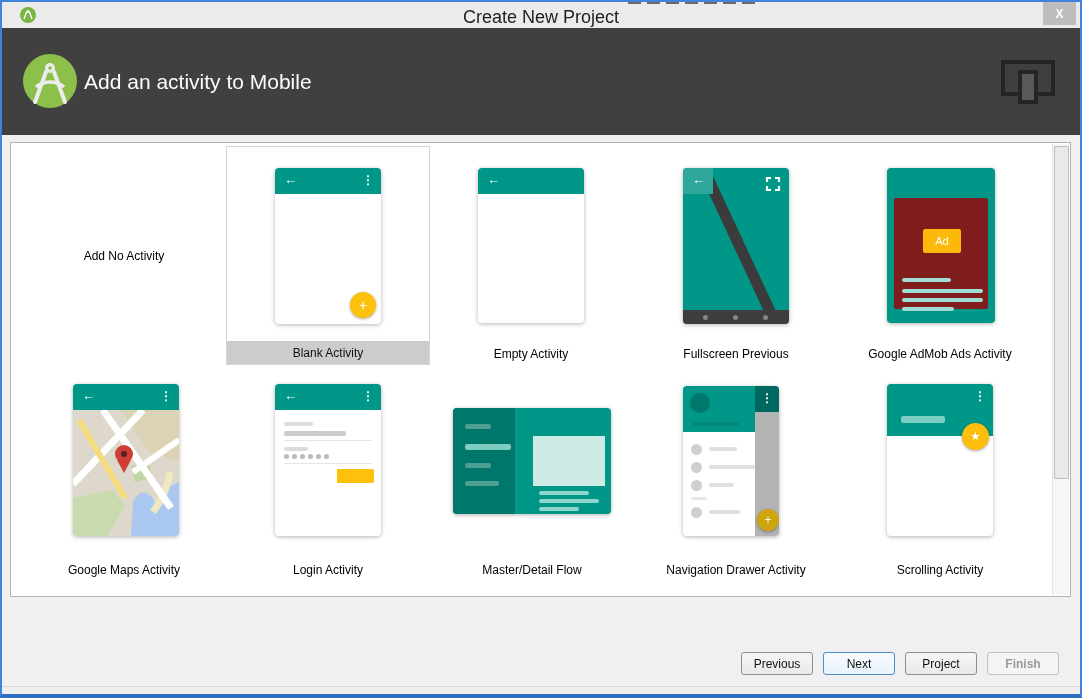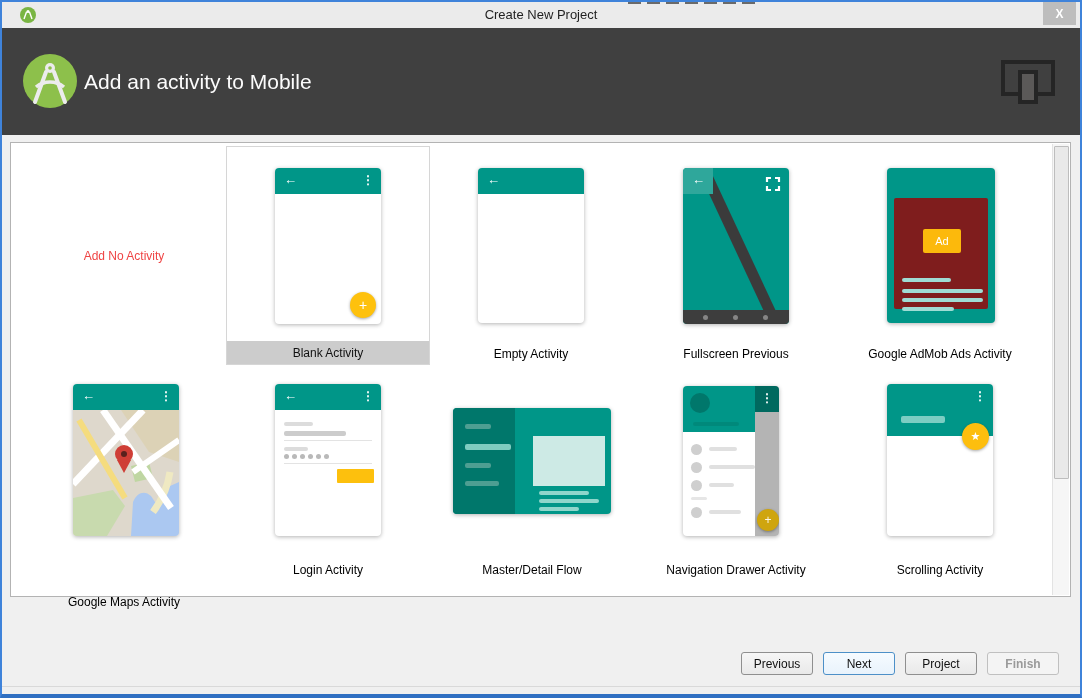--- a/index.html
+++ b/index.html
@@ -3,21 +3,21 @@
 <meta charset="utf-8">
 <style>
   html,body{margin:0;padding:0;}
   body{width:1082px;height:698px;position:relative;background:#f0f0f0;
        font-family:"Liberation Sans",sans-serif;overflow:hidden;}
   .frame{position:absolute;inset:0;border:2px solid #3f83da;border-bottom:4px solid #2f6fc2;
          pointer-events:none;z-index:50;}
   
   .titlebar{position:absolute;left:2px;top:2px;right:2px;height:26px;background:#ebebeb;}
   .titlebar .title{position:absolute;left:0;right:0;top:5px;text-align:center;
-       font-size:13px;color:#1f1f1f;}
+       font-size:18px;color:#1f1f1f;}
   .app-icon{position:absolute;left:18px;top:5px;width:16px;height:16px;}
   .close-btn{position:absolute;right:4px;top:0;width:33px;height:23px;background:#bdbdbd;
        display:flex;align-items:center;justify-content:center;color:#fff;
        font-size:12px;font-weight:bold;}
   .artifact{position:absolute;left:628px;top:0;width:130px;height:4px;opacity:.8;
        background:repeating-linear-gradient(90deg,#4a4a4a 0 13px,transparent 13px 19px);}
   
   .header{position:absolute;left:2px;top:28px;right:2px;height:107px;background:#404040;}
   .header-title{position:absolute;left:82px;top:42px;font-size:21px;color:#fcfcfc;}
   .logo{position:absolute;left:21px;top:26px;width:54px;height:54px;}
@@ -25,21 +25,21 @@
   .ff-tv{position:absolute;left:0;top:0;width:46px;height:28px;border:4px solid #252525;}
   .ff-ph{position:absolute;left:17px;top:10px;width:12px;height:26px;border:4px solid #252525;background:#5b5958;}
   
   .panel{position:absolute;left:10px;top:142px;width:1059px;height:453px;background:#fff;
          border:1px solid #b3b3b3;}
   .cell{position:absolute;width:204px;height:219px;}
   .cell.selected{background:#fff;border:1px solid #d6d6d6;box-sizing:border-box;}
   .sel-label{position:absolute;left:0;right:0;bottom:0;height:23px;background:#cccccc;
        display:flex;align-items:center;justify-content:center;font-size:12px;color:#111;}
   .gal-label{position:absolute;width:204px;text-align:center;font-size:12px;color:#000000;}
-  .addno{display:flex;align-items:center;justify-content:center;font-size:12px;color:#ef4444;}
+  .addno{display:flex;align-items:center;justify-content:center;font-size:12px;color:#000000;}
   
   .card{position:absolute;background:#fff;border-radius:4px;overflow:hidden;
         box-shadow:0 1px 4px rgba(0,0,0,.3);}
   .appbar{position:absolute;left:0;top:0;right:0;height:26px;background:#009688;}
   .back{position:absolute;left:9px;top:4px;color:#fff;font-size:13px;font-weight:bold;line-height:16px;}
   .menu3{position:absolute;right:7px;top:4px;color:#fff;font-size:12px;font-weight:bold;line-height:16px;}
   .fab{position:absolute;border-radius:50%;display:flex;align-items:center;justify-content:center;
        color:#fff;box-shadow:0 1px 3px rgba(0,0,0,.35);}
   .ph-line{position:absolute;border-radius:2px;}
   .dot{position:absolute;border-radius:50%;}
@@ -163,21 +163,21 @@
         <path d="M51,63 L44,50 L58,50 Z" fill="#cf3e36"></path>
         <circle cx="51" cy="44" r="9" fill="#cf3e36"></circle>
         <circle cx="51" cy="44" r="3" fill="#58211d"></circle>
       </g>
     </svg>
     <div class="appbar">
       <span class="back">←</span>
       <span class="menu3">⋮</span>
     </div>
   </div>
-  <div class="gal-label" style="left:11px;top:420px;margin-top:32px;">Google Maps Activity</div>
+  <div class="gal-label" style="left:11px;top:420px;">Google Maps Activity</div>
 
   <div class="card" style="left:264px;top:241px;width:106px;height:152px;">
     <div class="appbar">
       <span class="back">←</span>
       <span class="menu3">⋮</span>
     </div>
     <div class="ph-line" style="left:9px;top:38px;width:29px;height:4px;background:#dcdcdc;"></div>
     <div class="ph-line" style="left:9px;top:47px;width:62px;height:5px;background:#cccccc;"></div>
     <div class="ph-line" style="left:9px;top:56px;width:88px;height:1px;background:#e3e3e3;border-radius:0;"></div>
     <div class="ph-line" style="left:9px;top:63px;width:24px;height:4px;background:#dcdcdc;"></div>

